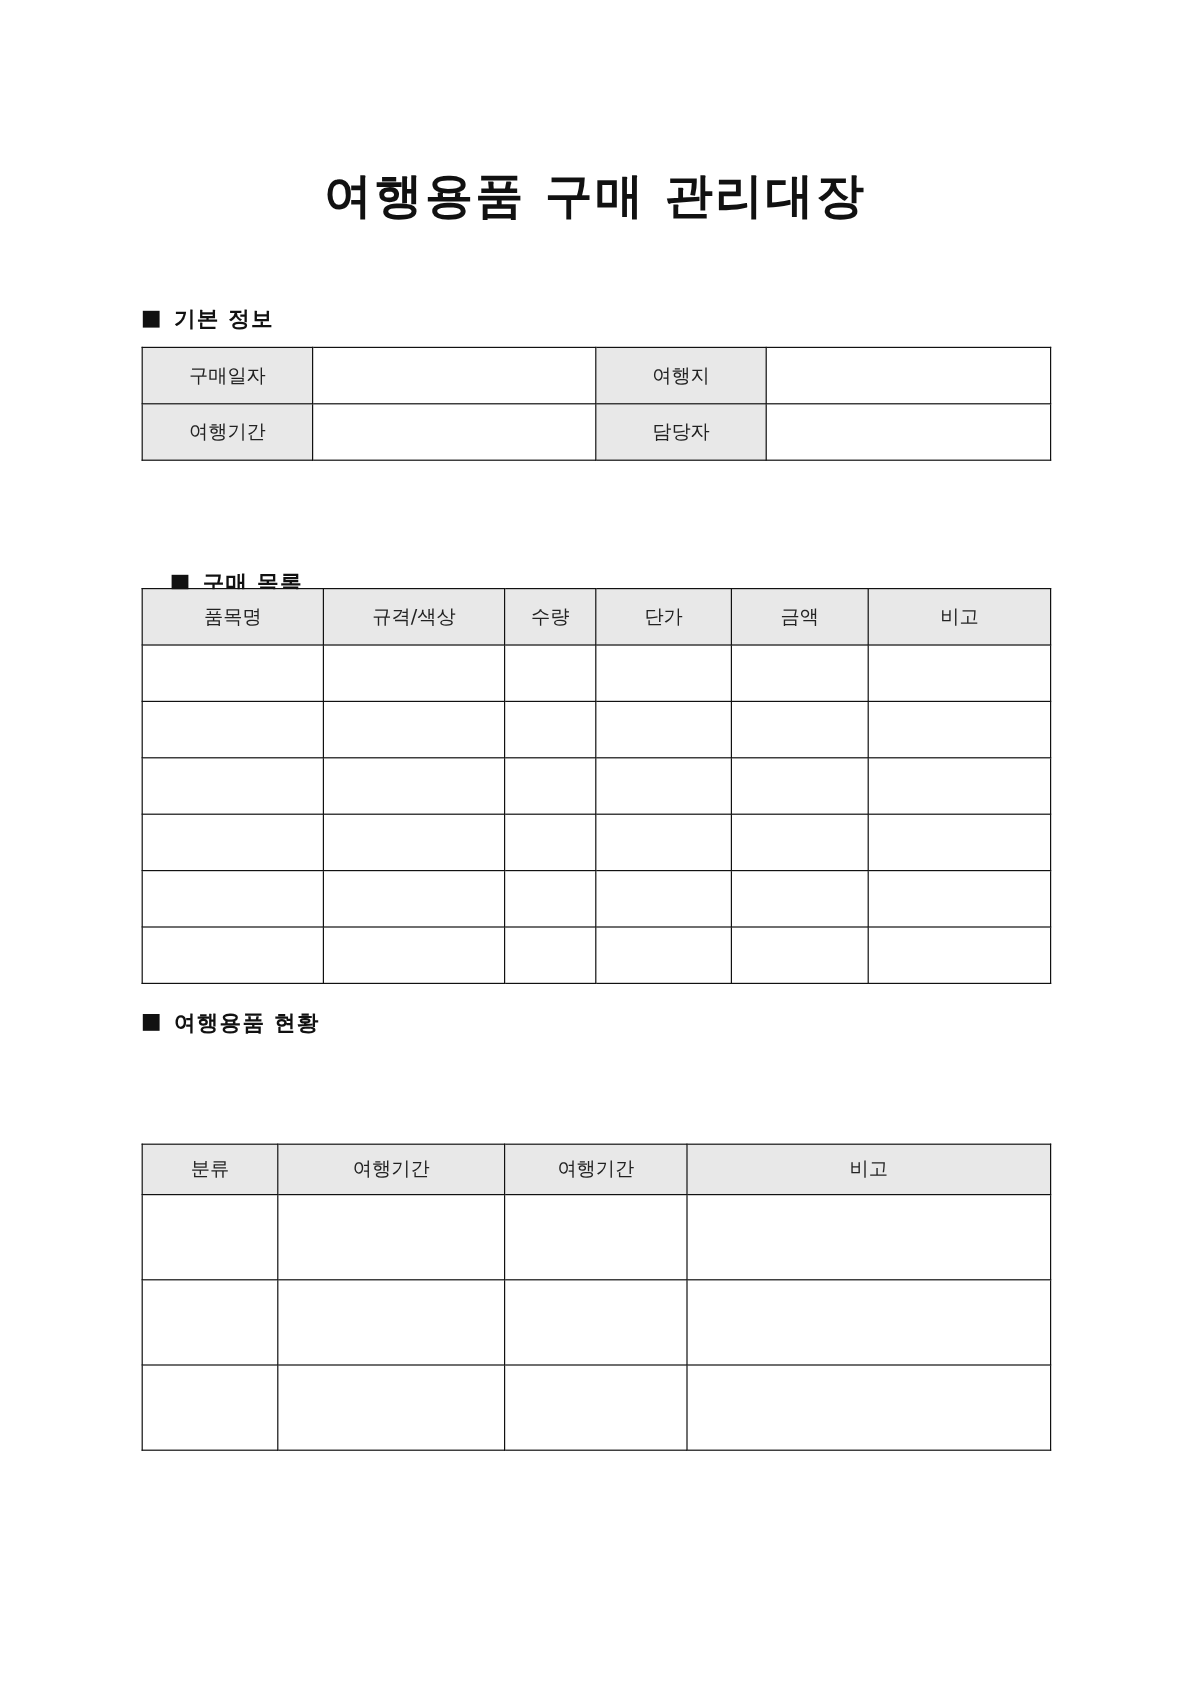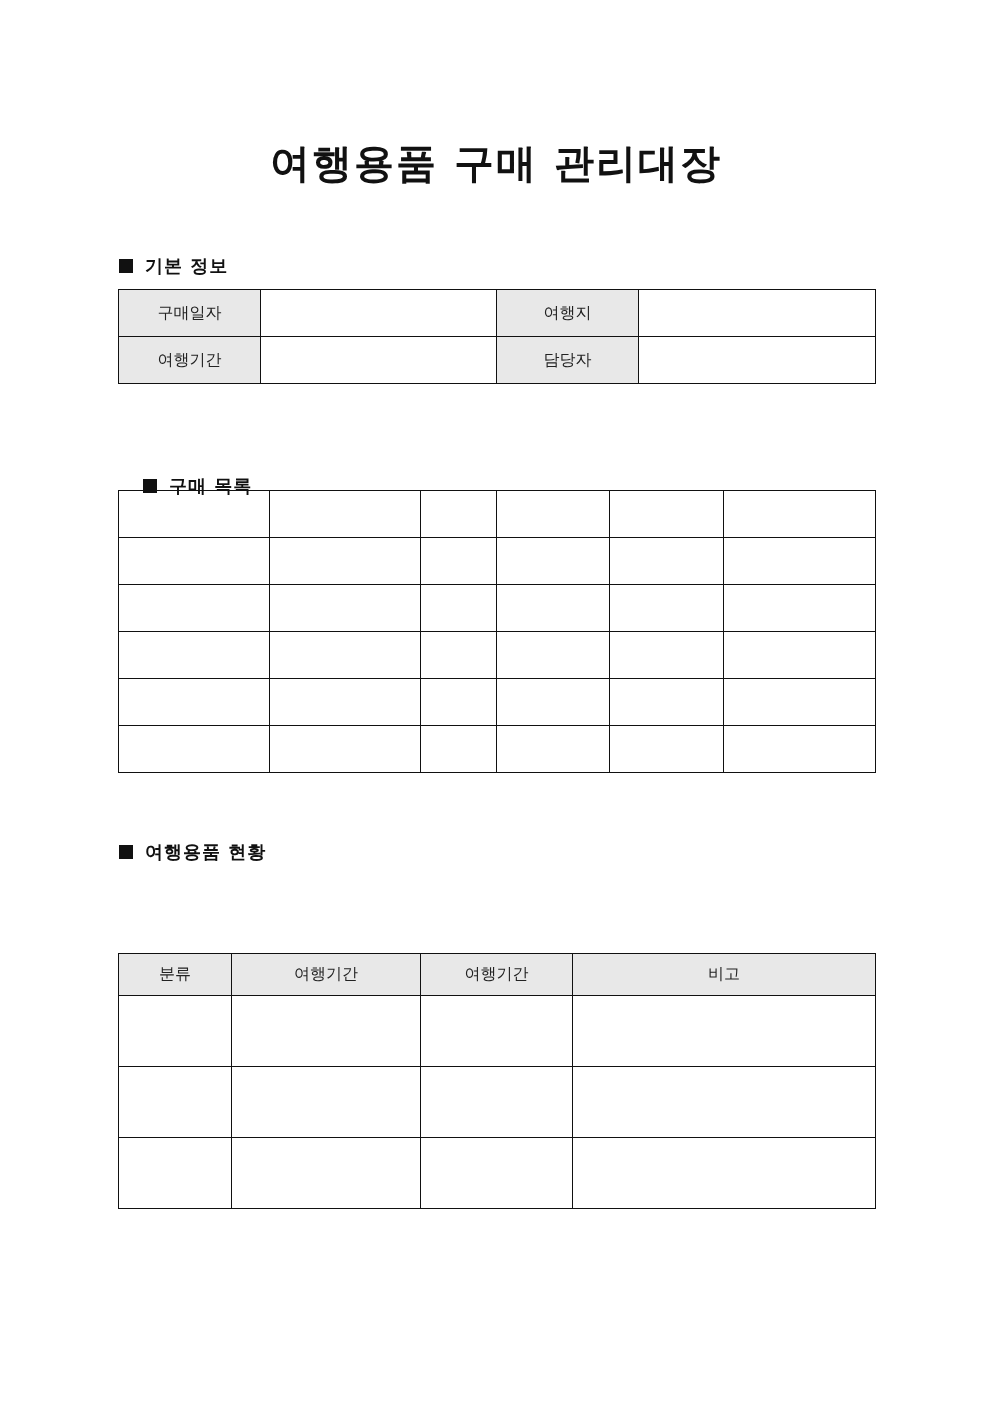--- a/index.html
+++ b/index.html
@@ -74,20 +74,28 @@
 <table id="t2">
   <colgroup>
     <col style="width:151px">
       <col style="width:151px">
       <col style="width:76px">
       <col style="width:113px">
       <col style="width:114px">
       <col style="width:152px">
   </colgroup>
   <tbody>
+      <tr>
+    <th class="hd">품목명</th>
+    <th class="hd">규격/색상</th>
+    <th class="hd">수량</th>
+    <th class="hd">단가</th>
+    <th class="hd">금액</th>
+    <th class="hd">비고</th>
+  </tr>
   <tr>
     <td></td>
     <td></td>
     <td></td>
     <td></td>
     <td></td>
     <td></td>
   </tr>
   <tr>
     <td></td>

